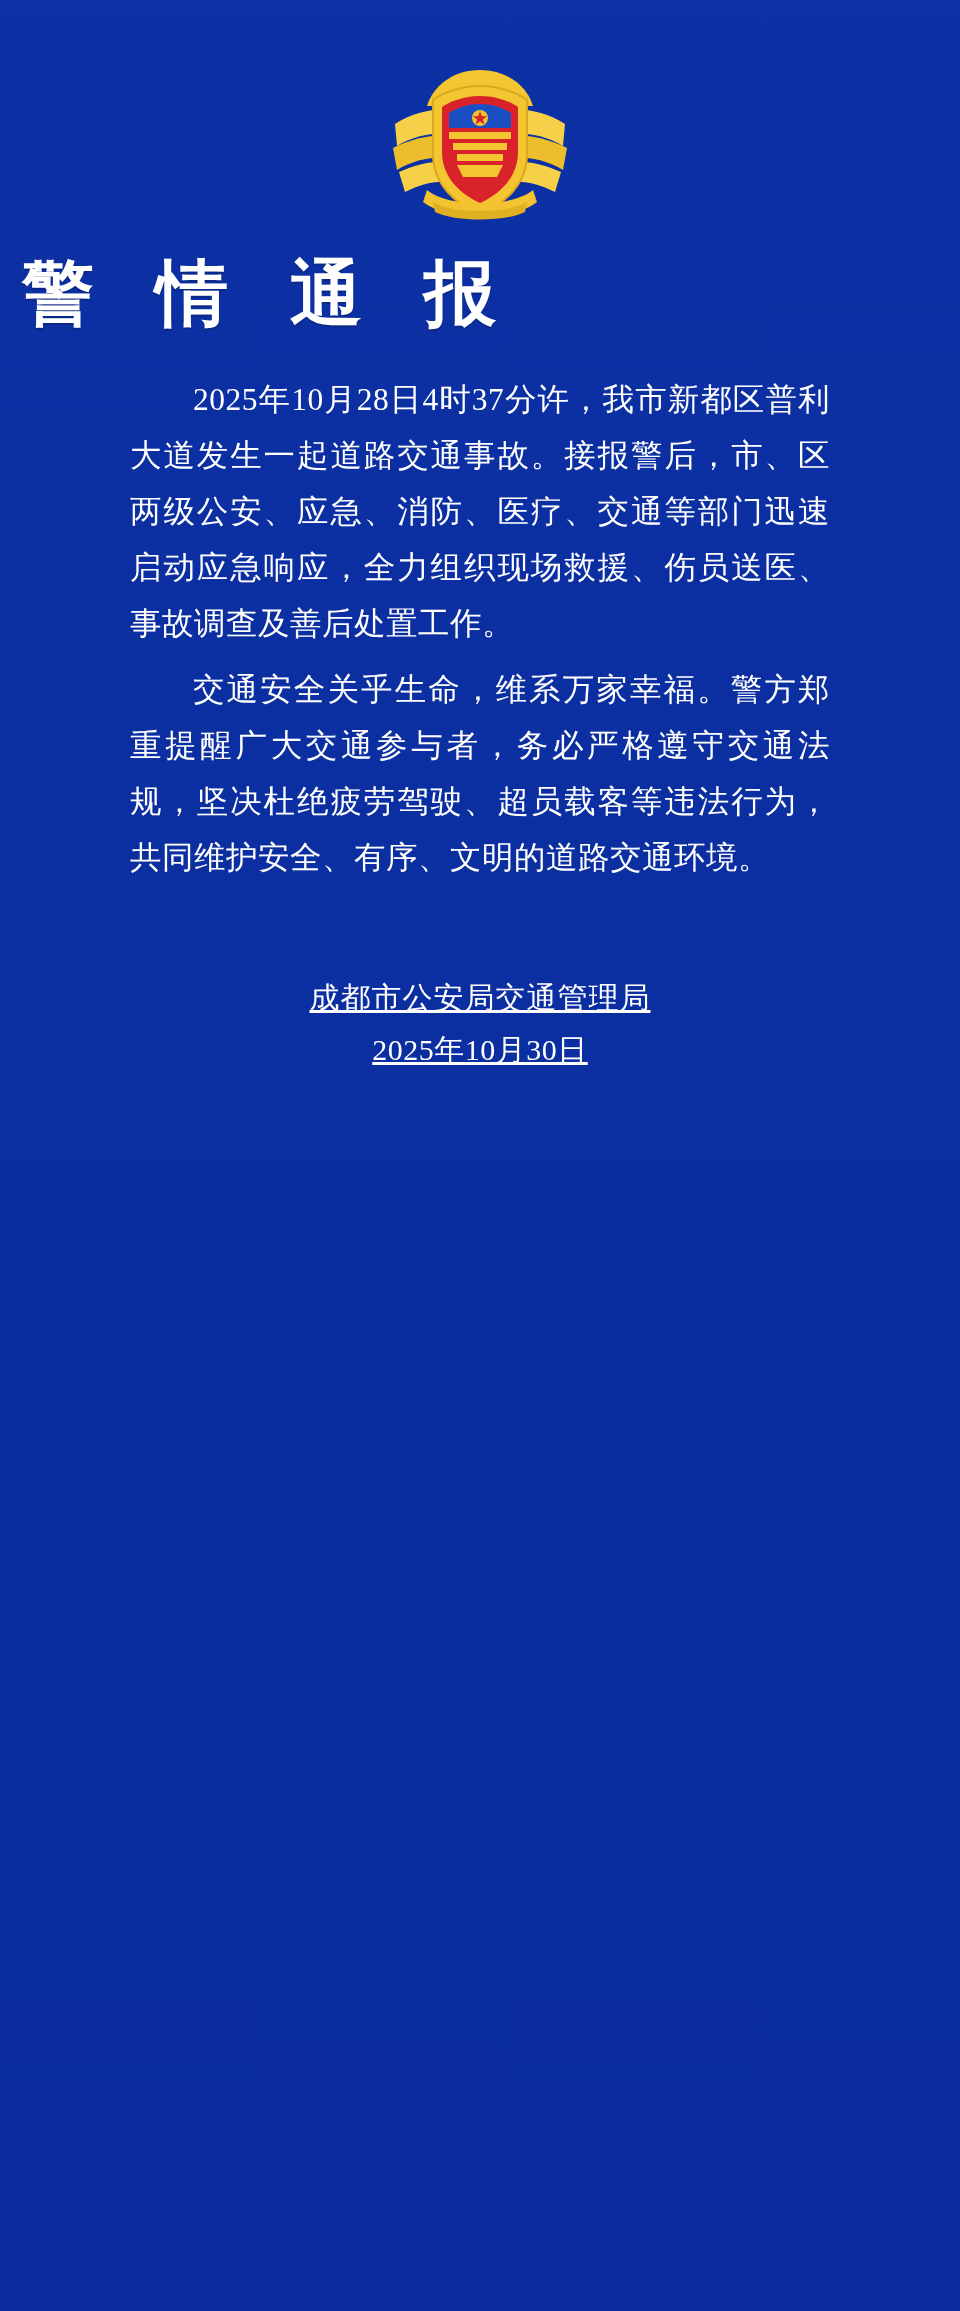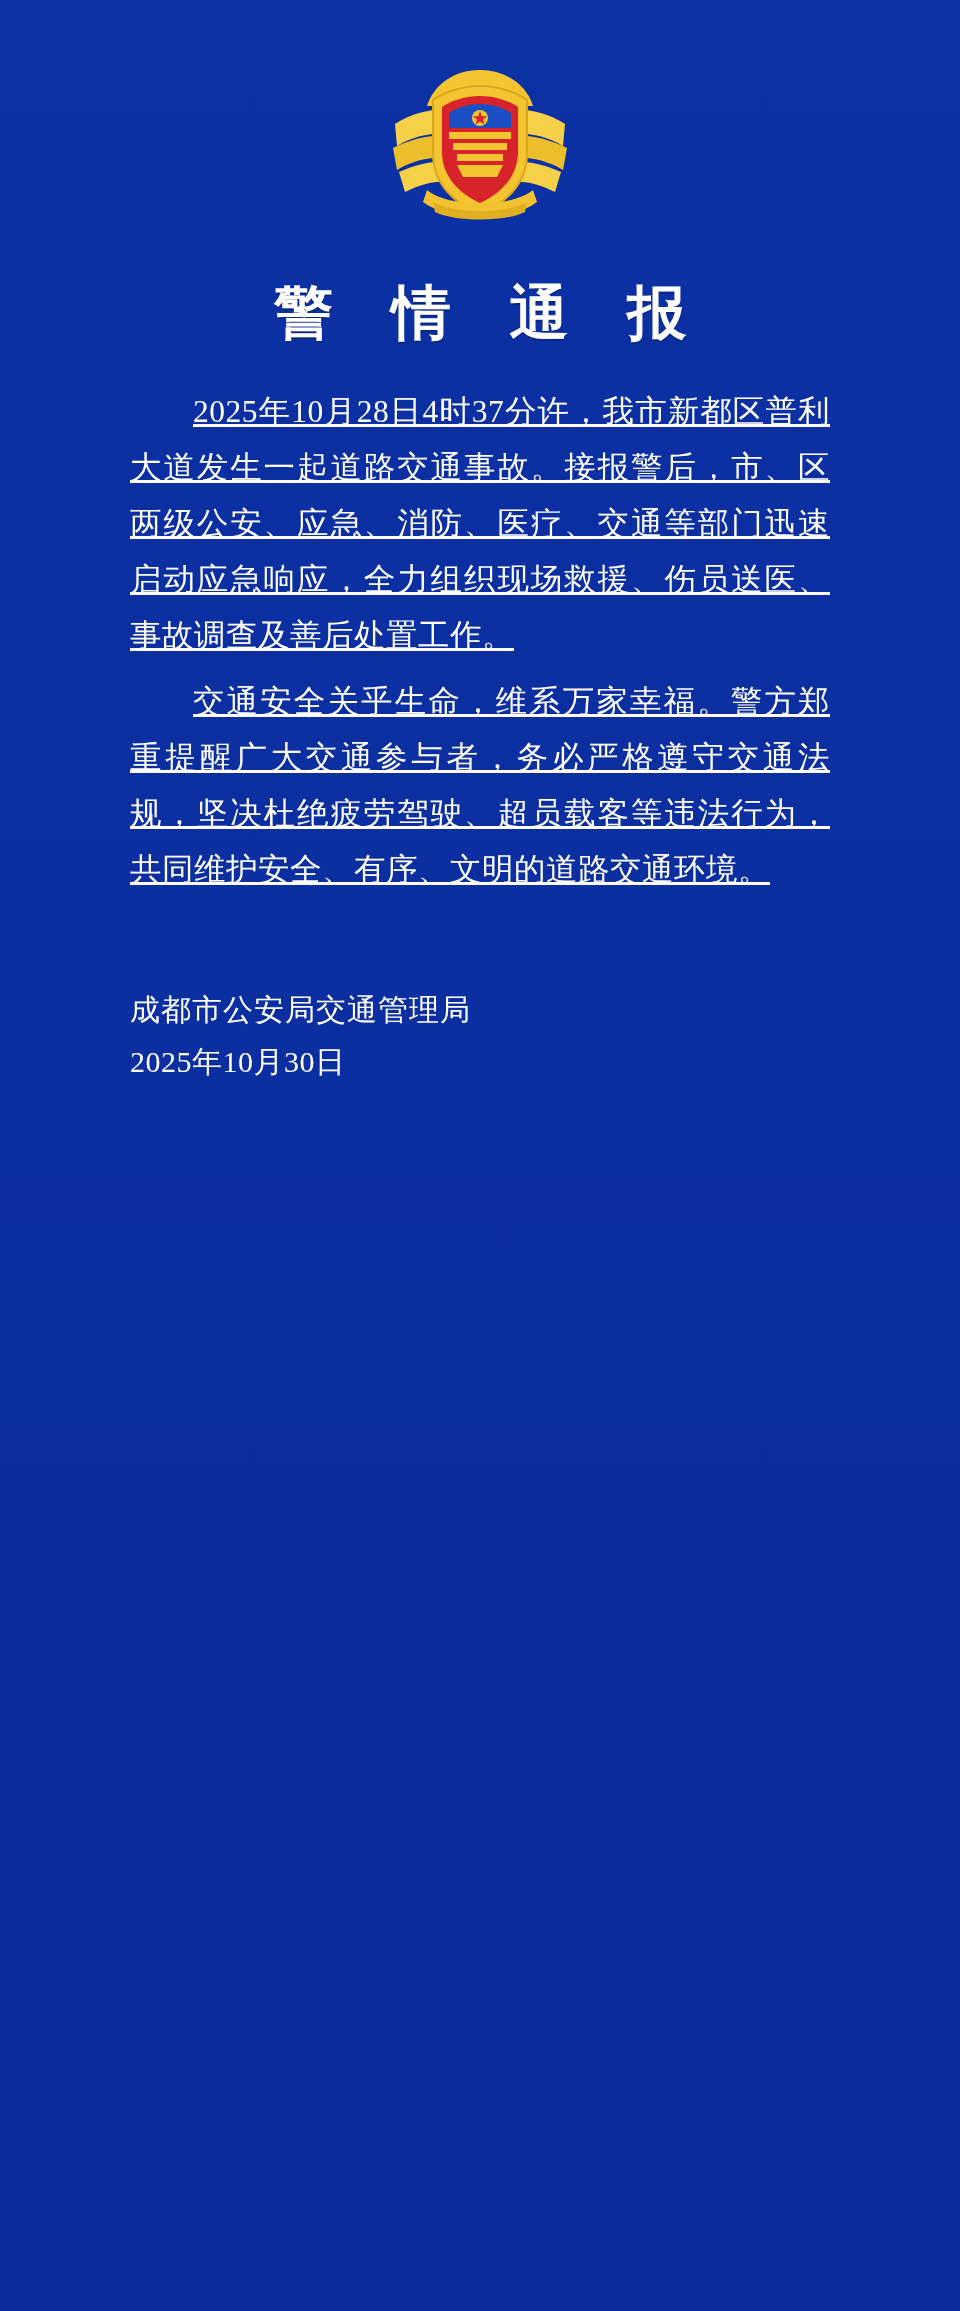--- a/index.html
+++ b/index.html
@@ -31,53 +31,54 @@
   }
   .emblem {
     position: relative;
     width: 186px;
     height: 168px;
   }
   .emblem svg { display: block; width: 186px; height: 168px; }
 
   
   .title {
-    text-align: center;
-    margin-top: 44px;
-    font-size: 59px;
+    text-align: left;
+    margin-top: 16px;
+    font-size: 72px;
     font-weight: bold;
     letter-spacing: 22px;
     text-indent: 22px;
     font-family: "Liberation Serif", "DejaVu Serif", serif;
     color: #ffffff;
     text-shadow: 0 2px 0 rgba(0,0,0,0.18);
   }
 
   
   .body {
     margin: 30px auto 0 auto;
     width: 700px;
-    text-decoration: underline;
   }
   .para {
     font-size: 31.5px;
     line-height: 56px;
     text-align: justify;
     text-justify: inter-ideograph;
     text-indent: 2em;
     margin: 0 0 10px 0;
     letter-spacing: 0.5px;
     color: #ffffff;
   }
   .para:last-child { margin-bottom: 0; }
 
   
   .signature {
     margin: 86px auto 0 auto;
     width: 700px;
+    text-align: center;
+    text-decoration: underline;
   }
   .sig-org {
     font-size: 30px;
     line-height: 52px;
     letter-spacing: 1px;
   }
   .sig-date {
     font-size: 30px;
     line-height: 52px;
     letter-spacing: 0.5px;

